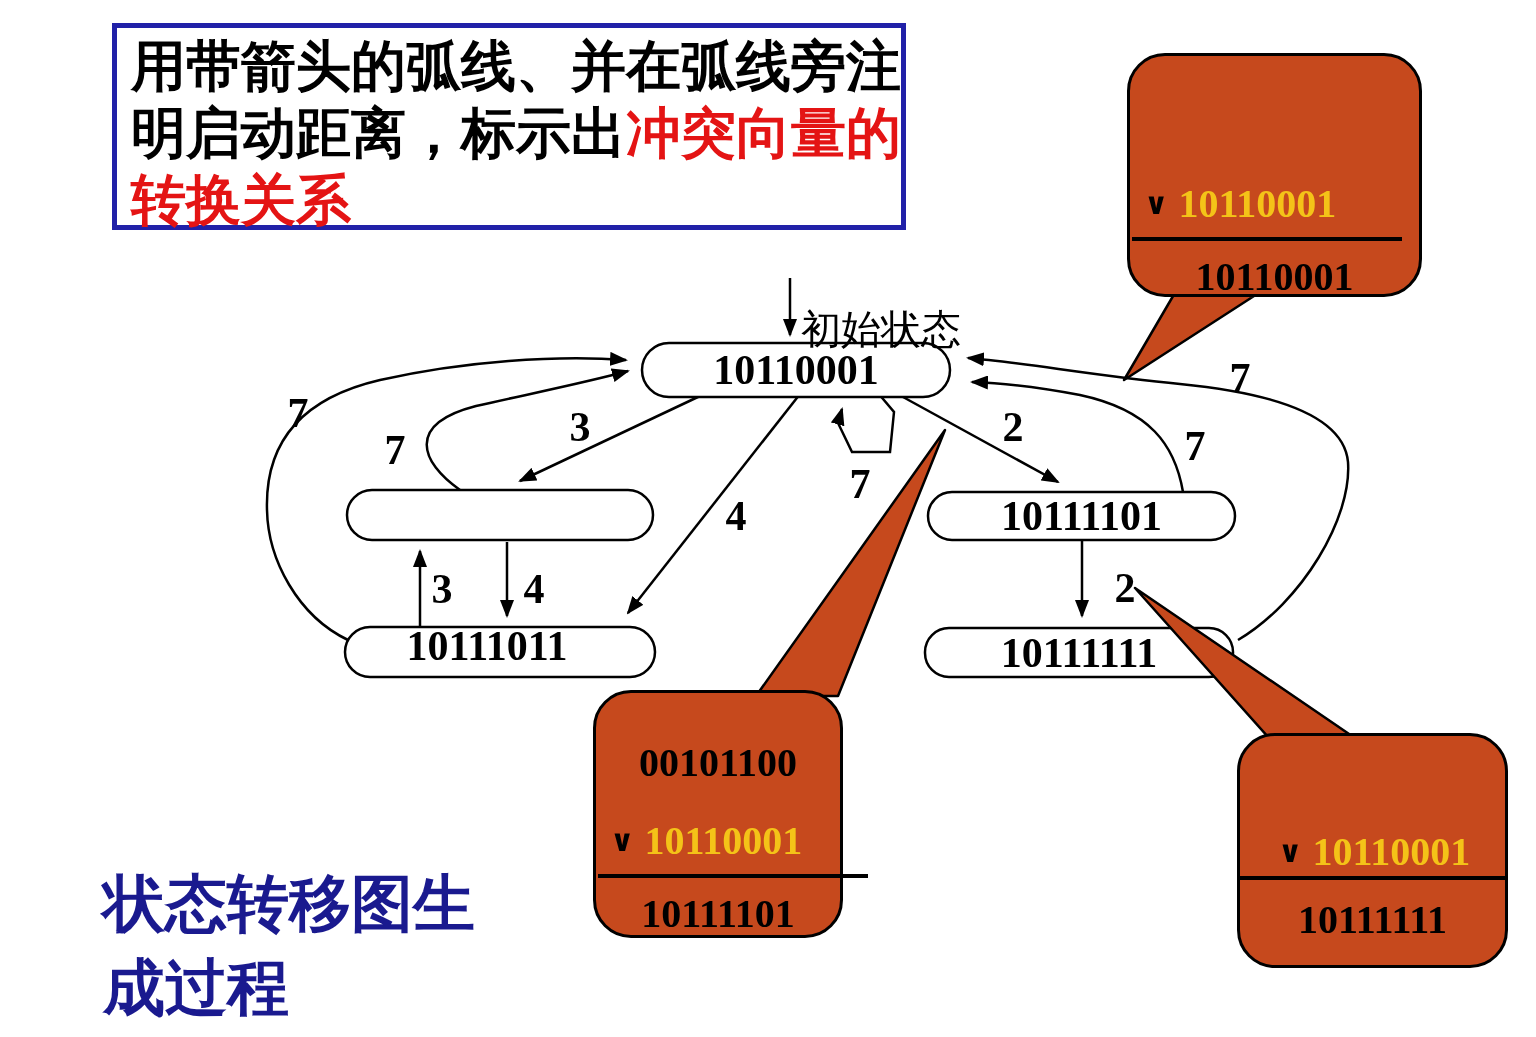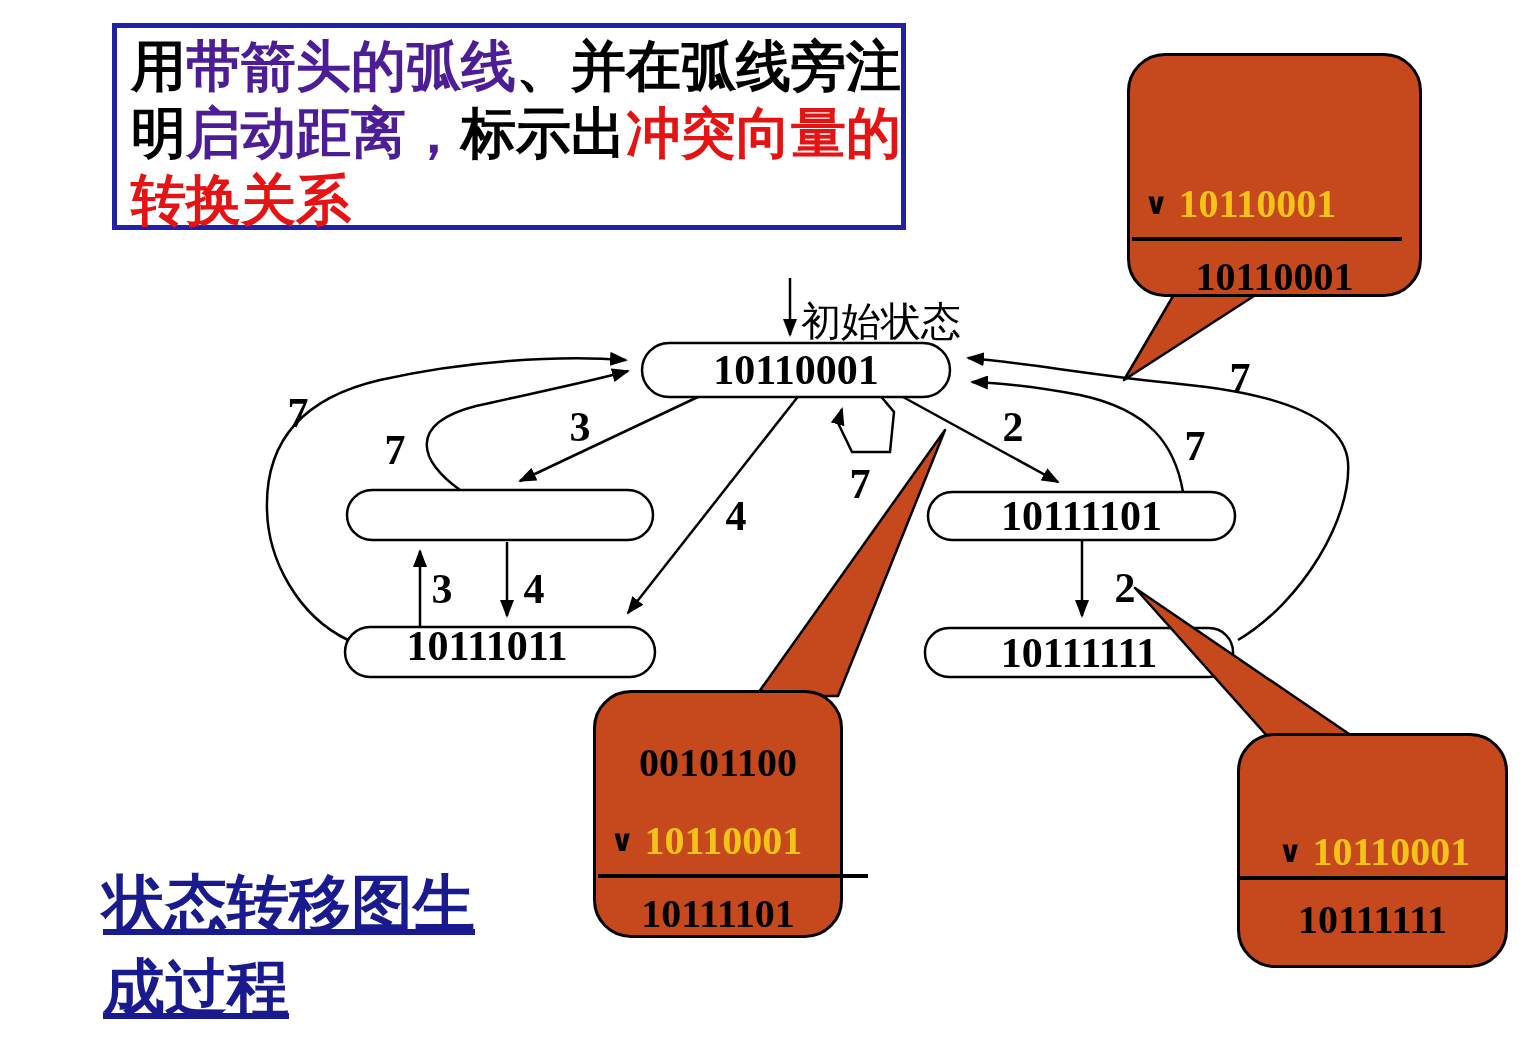--- a/index.html
+++ b/index.html
@@ -5,25 +5,25 @@
   html,body{margin:0;padding:0;background:#fff;}
   .stage{position:relative;width:1536px;height:1037px;background:#fff;overflow:hidden;
          font-family:"Liberation Serif","DejaVu Serif",serif;}
   svg.canvas{position:absolute;left:0;top:0;}
 
   
   .title-box{position:absolute;left:112px;top:23px;width:794px;height:207px;
              box-sizing:border-box;border:5px solid #2121A8;background:#fff;
              font-weight:bold;font-size:55px;line-height:67px;padding:5px 0 0 14px;}
   .seg-black{color:#000;}
-  .seg-dark{color:#4c1d95;text-align:center;}
+  .seg-dark{color:#000000;text-align:center;}
   .seg-bright{color:#E41414;text-align:right;}
 
   
-  .init-label{position:absolute;left:801px;top:294px;font-size:40px;color:#000;white-space:nowrap;}
+  .init-label{position:absolute;left:801px;top:302px;font-size:40px;color:#000;white-space:nowrap;}
   .node-label{position:absolute;display:flex;align-items:center;justify-content:center;
               font-weight:bold;font-size:42px;color:#000;}
   .elabel{position:absolute;transform:translate(-50%,-50%);font-weight:bold;font-size:42px;color:#000;}
 
   
   .callout{position:absolute;background:#C6491D;border:3px solid #000;border-radius:38px;
            box-sizing:border-box;}
   .crow{position:absolute;left:0;right:0;text-align:center;font-weight:bold;font-size:40px;
         color:#000;white-space:nowrap;}
   .or-row{display:flex;align-items:center;gap:10px;padding-left:14px;text-align:left;}
@@ -36,21 +36,21 @@
   .c-std .r3{top:197px;}
   .c-compact .r1{top:16px;}
   .c-compact .r2{top:92px;}
   .c-compact .or-row{padding-left:38px;}
   .c-compact .rule{top:140px;left:0;width:100%;}
   .c-compact .r3{top:160px;}
 
   
   .footer{position:absolute;left:103px;top:862px;color:#1A1A8F;
           font-family:"DejaVu Sans","Liberation Sans",sans-serif;
-          font-weight:900;font-size:62px;line-height:84px;text-decoration:underline;}
+          font-weight:900;font-size:62px;line-height:84px;}
 </style>
 </head>
 <body>
 
 <div class="stage">
 
   <svg class="canvas" width="1536" height="1037" viewBox="0 0 1536 1037">
     <defs>
       <marker id="arr" markerUnits="userSpaceOnUse" markerWidth="18" markerHeight="14" refX="16" refY="7" orient="auto">
         <path d="M0,0 L18,7 L0,14 z" fill="#000"></path>

